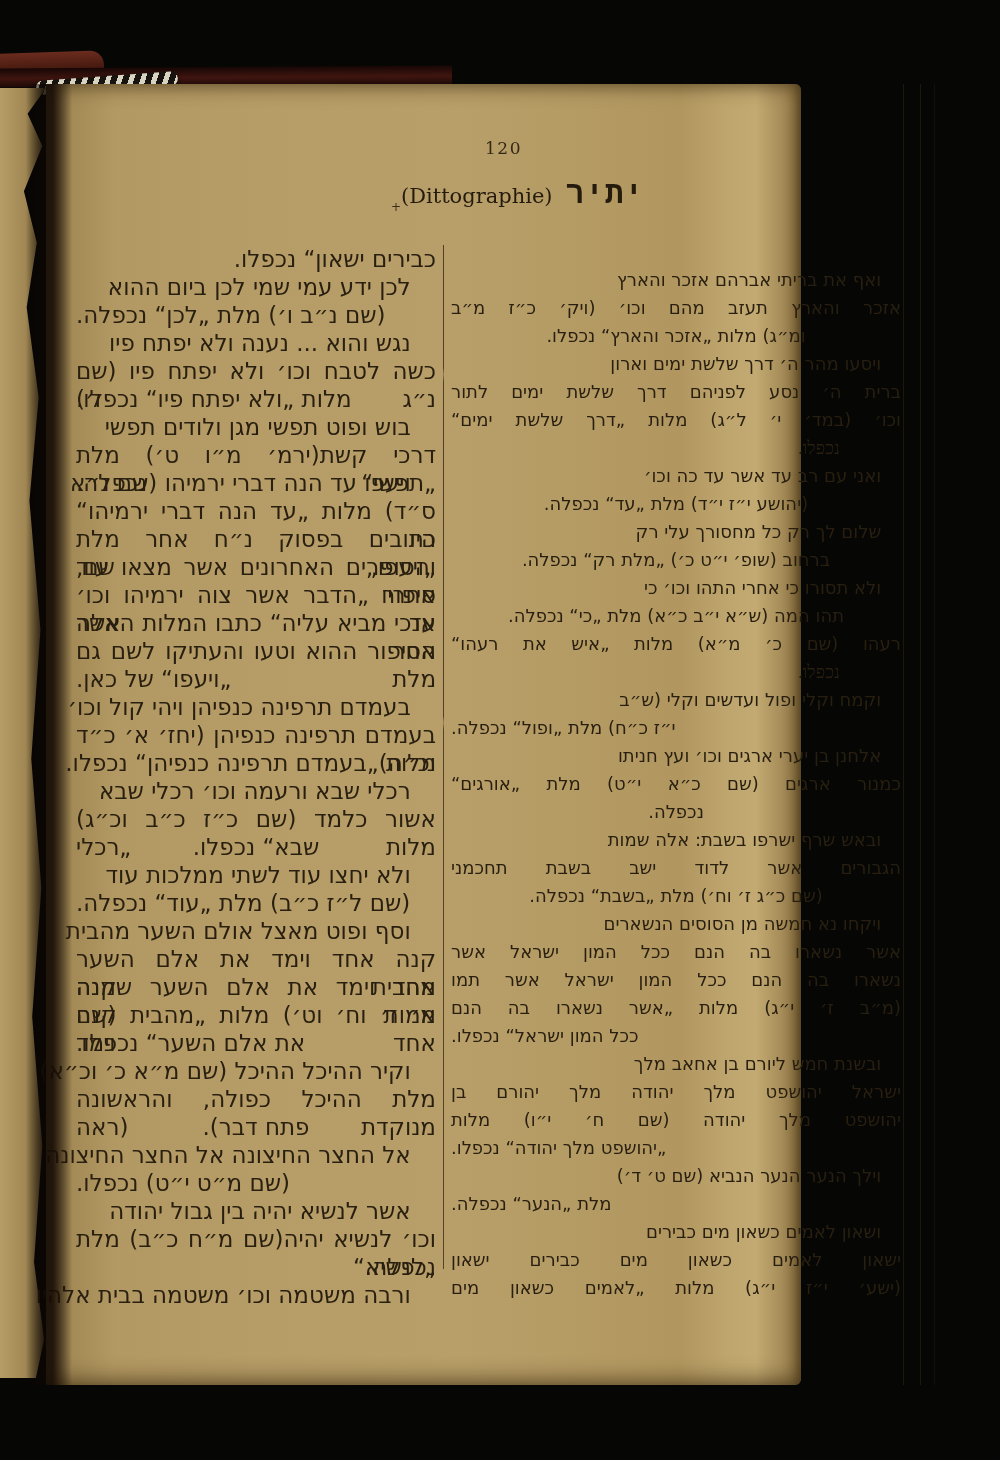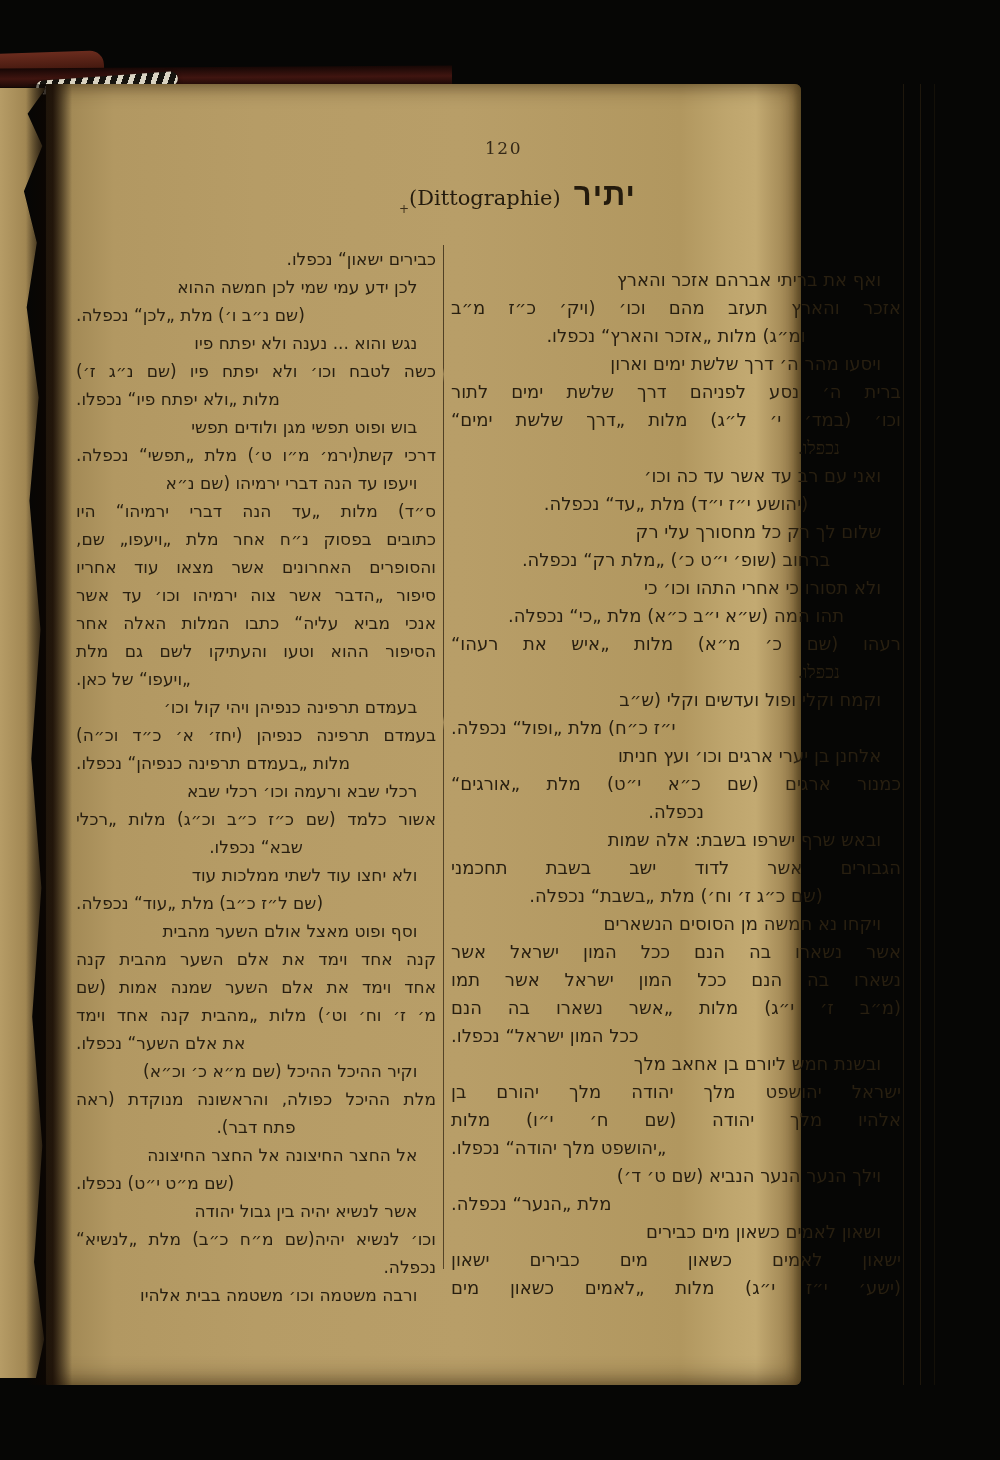--- a/index.html
+++ b/index.html
@@ -63,31 +63,31 @@
   .page-number{
     position:absolute;top:54px;left:0;width:899px;text-align:center;
     transform:translateX(8px);
     font-family:"DejaVu Serif",serif;font-size:17px;letter-spacing:1.5px;
     color:#342817;
   }
   .title{
     position:absolute;top:93px;left:0;width:899px;text-align:center;
     transform:translateX(22px);direction:rtl;color:#241b0d;white-space:nowrap;
   }
-  .title .heb{font-weight:bold;font-size:31px;letter-spacing:1px;font-family:Liberation Sans, sans-serif;}
+  .title .heb{font-weight:bold;font-size:31px;letter-spacing:1px;font-family:Liberation Mono, monospace;}
   .title .lat{font-family:"DejaVu Serif",serif;font-size:21px;margin-right:8px;}
   .title .mark{font-family:"DejaVu Serif",serif;font-size:12px;vertical-align:-8px;color:#3a2e1a;}
 
   .columns{
     position:absolute;top:155px;left:30px;width:825px;
     direction:rtl;display:flex;align-items:flex-start;
   }
   .col{color:#281f10;margin-top:27px;}
   .col-right{width:450px;font-size:18px;}
-  .col-left{width:360px;font-size:17px;margin-top:6px;}
+  .col-left{width:360px;font-size:23px;margin-top:6px;}
   .divider{width:15px;align-self:stretch;position:relative;}
   .divider::before{
     content:"";position:absolute;left:7px;top:6px;bottom:40px;width:1px;
     background:linear-gradient(180deg,
       rgba(45,32,14,.75) 0 12%, rgba(45,32,14,.25) 12.6%,
       rgba(45,32,14,.75) 13.4% 46%, rgba(45,32,14,.2) 46.6%,
       rgba(45,32,14,.72) 47.4% 100%);
   }
 
   .tl{height:28px;line-height:28px;white-space:nowrap;text-align:right;}
@@ -145,32 +145,32 @@
           <div class="tl first">ובאש שרף ישרפו בשבת: אלה שמות</div>
           <div class="tl full">הגבורים אשר לדוד ישב בשבת תחכמני</div>
           <div class="tl left">(שם כ״ג ז׳ וח׳) מלת „בשבת“ נכפלה.</div>
           <div class="tl first">ויקחו נא חמשה מן הסוסים הנשארים</div>
           <div class="tl full">אשר נשארו בה הנם ככל המון ישראל אשר</div>
           <div class="tl full">נשארו בה הנם ככל המון ישראל אשר תמו</div>
           <div class="tl full">(מ״ב ז׳ י״ג) מלות „אשר נשארו בה הנם</div>
           <div class="tl center">ככל המון ישראל“ נכפלו.</div>
           <div class="tl first">ובשנת חמש ליורם בן אחאב מלך</div>
           <div class="tl full">ישראל יהושפט מלך יהודה מלך יהורם בן</div>
-          <div class="tl full">אלהיו מלך יהודה (שם ח׳ י״ו) מלות</div>
+          <div class="tl full">יהושפט מלך יהודה (שם ח׳ י״ו) מלות</div>
           <div class="tl center">„יהושפט מלך יהודה“ נכפלו.</div>
           <div class="tl first">וילך הנער הנער הנביא (שם ט׳ ד׳)</div>
           <div class="tl center">מלת „הנער“ נכפלה.</div>
           <div class="tl first">ושאון לאמים כשאון מים כבירים</div>
           <div class="tl full">ישאון לאמים כשאון מים כבירים ישאון</div>
           <div class="tl full">(ישע׳ י״ז י״ג) מלות „לאמים כשאון מים</div>
         </div>
       <div class="divider"></div>
       <div class="col col-left">
           <div class="tl plain">כבירים ישאון“ נכפלו.</div>
-          <div class="tl first">לכן ידע עמי שמי לכן חמשה ההוא</div>
+          <div class="tl first">לכן ידע עמי שמי לכן ביום ההוא</div>
           <div class="tl center">(שם נ״ב ו׳) מלת „לכן“ נכפלה.</div>
           <div class="tl first">נגש והוא ... נענה ולא יפתח פיו</div>
           <div class="tl full">כשה לטבח וכו׳ ולא יפתח פיו (שם נ״ג ז׳)</div>
           <div class="tl center">מלות „ולא יפתח פיו“ נכפלו.</div>
           <div class="tl first">בוש ופוט תפשי מגן ולודים תפשי</div>
           <div class="tl full">דרכי קשת(ירמ׳ מ״ו ט׳) מלת „תפשי“ נכפלה.</div>
           <div class="tl first">ויעפו עד הנה דברי ירמיהו (שם נ״א</div>
           <div class="tl full">ס״ד) מלות „עד הנה דברי ירמיהו“ היו</div>
           <div class="tl full">כתובים בפסוק נ״ח אחר מלת „ויעפו„ שם,</div>
           <div class="tl full">והסופרים האחרונים אשר מצאו עוד אחריו</div>

